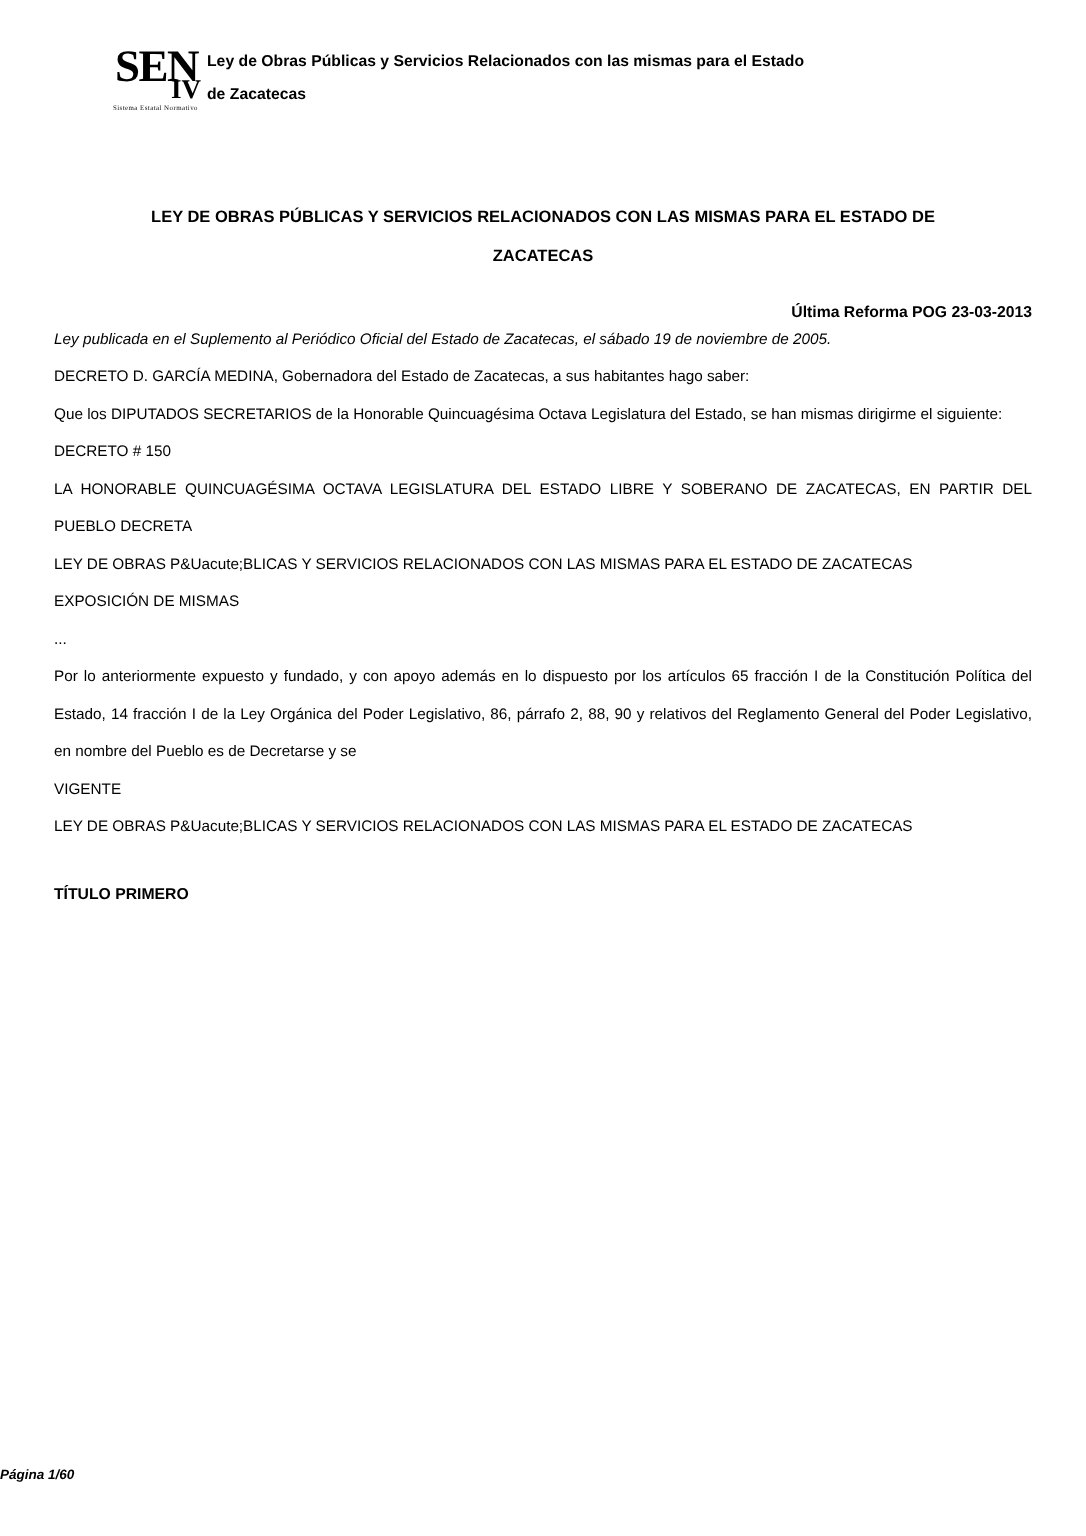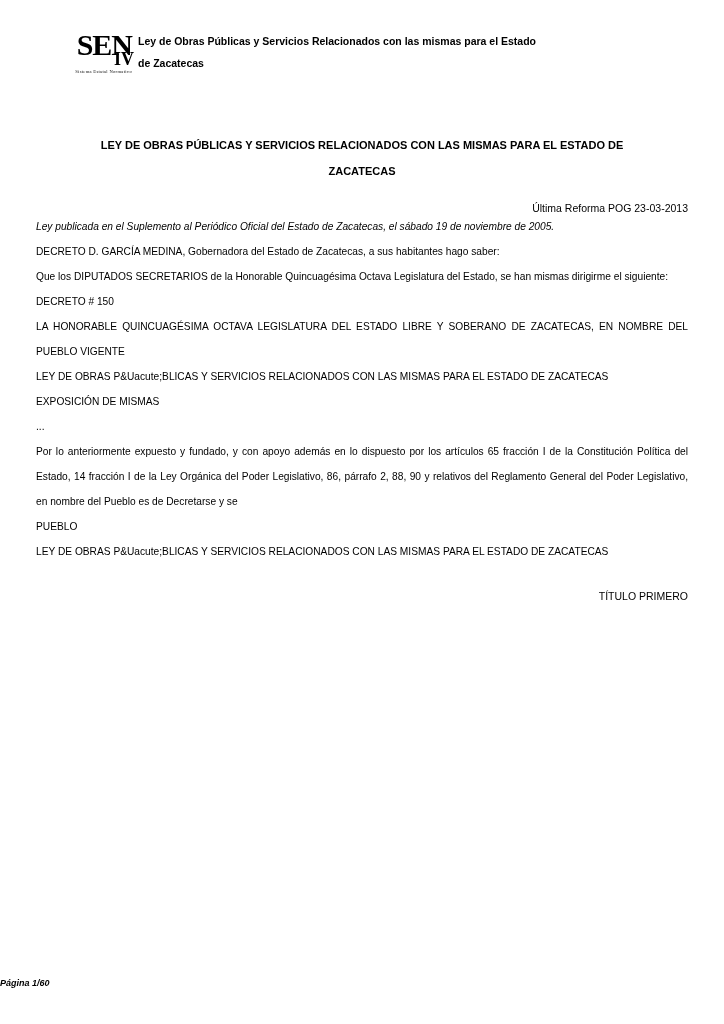--- a/index.html
+++ b/index.html
@@ -82,41 +82,41 @@
   .doc-title {
     text-align: center;
     font-size: 11px;
     font-weight: bold;
     line-height: 26px;
     margin: 0 28px;
   }
   .reform {
     text-align: right;
     font-size: 10.5px;
-    font-weight: normal;
+    font-weight: bold;
     margin-top: 18px;
   }
   p.para {
     font-size: 10.2px;
     line-height: 25px;
     margin: 0;
     text-align: left;
   }
   p.justify {
     text-align: justify;
   }
   .gap-lg { margin-top: 22px; }
   .gap-md { margin-top: 16px; }
   .gap-sm { margin-top: 8px; font-style: italic; }
   .gap-xl { margin-top: 30px; }
 
   .centered-bold {
-    text-align: right;
+    text-align: left;
     font-size: 10.5px;
-    font-weight: normal;
+    font-weight: bold;
     margin-top: 26px;
   }
 
   .footer {
     position: absolute;
     bottom: 36px;
     left: 0;
     width: 100%;
     text-align: left;
     font-size: 9px;
@@ -153,31 +153,31 @@
     <div class="reform">Última Reforma POG 23-03-2013</div>
 
     <p class="para gap-sm">Ley publicada en el Suplemento al Periódico Oficial del Estado de Zacatecas, el sábado 19 de noviembre de 2005.</p>
 
     <p class="para gap-lg">DECRETO D. GARCÍA MEDINA, Gobernadora del Estado de Zacatecas, a sus habitantes hago saber:</p>
 
     <p class="para justify gap-lg">Que los DIPUTADOS SECRETARIOS de la Honorable Quincuagésima Octava Legislatura del Estado, se han mismas dirigirme el siguiente:</p>
 
     <p class="para gap-lg">DECRETO # 150</p>
 
-    <p class="para justify gap-lg">LA HONORABLE QUINCUAGÉSIMA OCTAVA LEGISLATURA DEL ESTADO LIBRE Y SOBERANO DE ZACATECAS, EN NOMBRE DEL PUEBLO VIGENTE</p>
+    <p class="para justify gap-lg">LA HONORABLE QUINCUAGÉSIMA OCTAVA LEGISLATURA DEL ESTADO LIBRE Y SOBERANO DE ZACATECAS, EN PARTIR DEL PUEBLO DECRETA</p>
 
     <p class="para justify gap-lg">LEY DE OBRAS P&amp;Uacute;BLICAS Y SERVICIOS RELACIONADOS CON LAS MISMAS PARA EL ESTADO DE ZACATECAS</p>
 
     <p class="para gap-xl">EXPOSICIÓN DE MISMAS</p>
 
     <p class="para gap-md">...</p>
 
     <p class="para justify gap-lg">Por lo anteriormente expuesto y fundado, y con apoyo además en lo dispuesto por los artículos 65 fracción I de la Constitución Política del Estado, 14 fracción I de la Ley Orgánica del Poder Legislativo, 86, párrafo 2, 88, 90 y relativos del Reglamento General del Poder Legislativo, en nombre del Pueblo es de Decretarse y se</p>
 
-    <p class="para gap-md">PUEBLO</p>
+    <p class="para gap-md">VIGENTE</p>
 
     <p class="para justify">LEY DE OBRAS P&amp;Uacute;BLICAS Y SERVICIOS RELACIONADOS CON LAS MISMAS PARA EL ESTADO DE ZACATECAS</p>
 
     <div class="centered-bold">TÍTULO PRIMERO</div>
 
   </div>
 
   <div class="footer">Página 1/60</div>
 
 </div>

